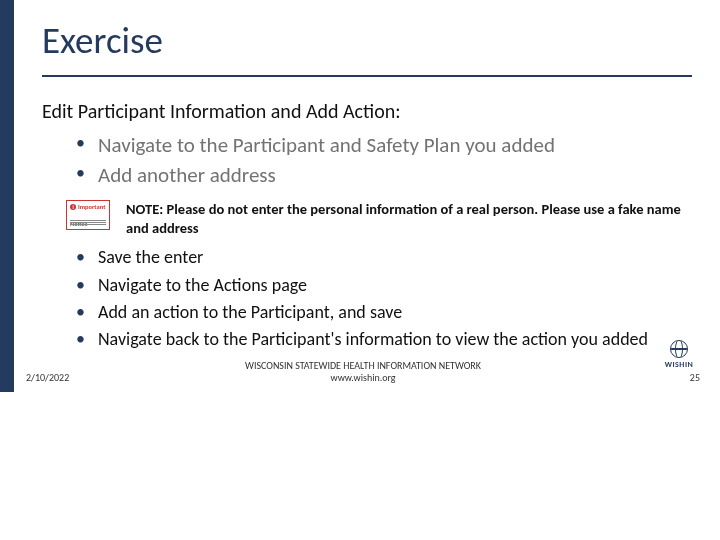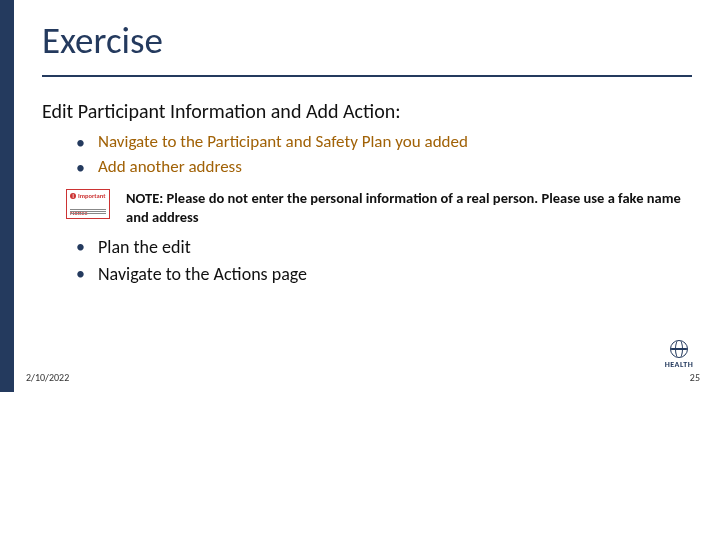--- a/index.html
+++ b/index.html
@@ -23,22 +23,22 @@
     margin-bottom: 22px;
   }
   .subtitle {
     font-size: 20px;
     font-weight: 400;
     color: #111;
     margin-bottom: 8px;
   }
   ul.top { list-style: none; padding-left: 34px; }
   ul.top li {
-    font-size: 17px;
-    color: #a16207;
+    font-size: 21px;
+    color: #737373;
     line-height: 1.35;
     position: relative;
     padding-left: 22px;
     margin-bottom: 2px;
   }
   ul.top li::before {
     content: "•";
     position: absolute;
     left: 0;
     color: #243a5e;
@@ -167,29 +167,35 @@
       <div class="bars">
           <div></div>
           <div></div>
           <div></div>
         </div>
     </div>
     <div class="note-text">NOTE: Please do not enter the personal information of a real person. Please use a fake name and address</div>
   </div>
 
   <ul class="second">
-    <li>Plan the edit</li>
+    <li>Save the enter</li>
     <li>Navigate to the Actions page</li>
+    <li>Add an action to the Participant, and save</li>
+    <li>Navigate back to the Participant's information to view the action you added</li>
   </ul>
 
   <div class="logo">
     <div class="globe"></div>
-    <div class="name">HEALTH</div>
+    <div class="name">WISHIN</div>
   </div>
 
   <div class="footer">
     <div class="date">2/10/2022</div>
+    <div class="center">
+      <div>WISCONSIN STATEWIDE HEALTH INFORMATION NETWORK</div>
+      <div>www.wishin.org</div>
+    </div>
     <div class="right">
       <span class="pagenum">25</span>
     </div>
   </div>
 
 </div>
 
 </body></html>

